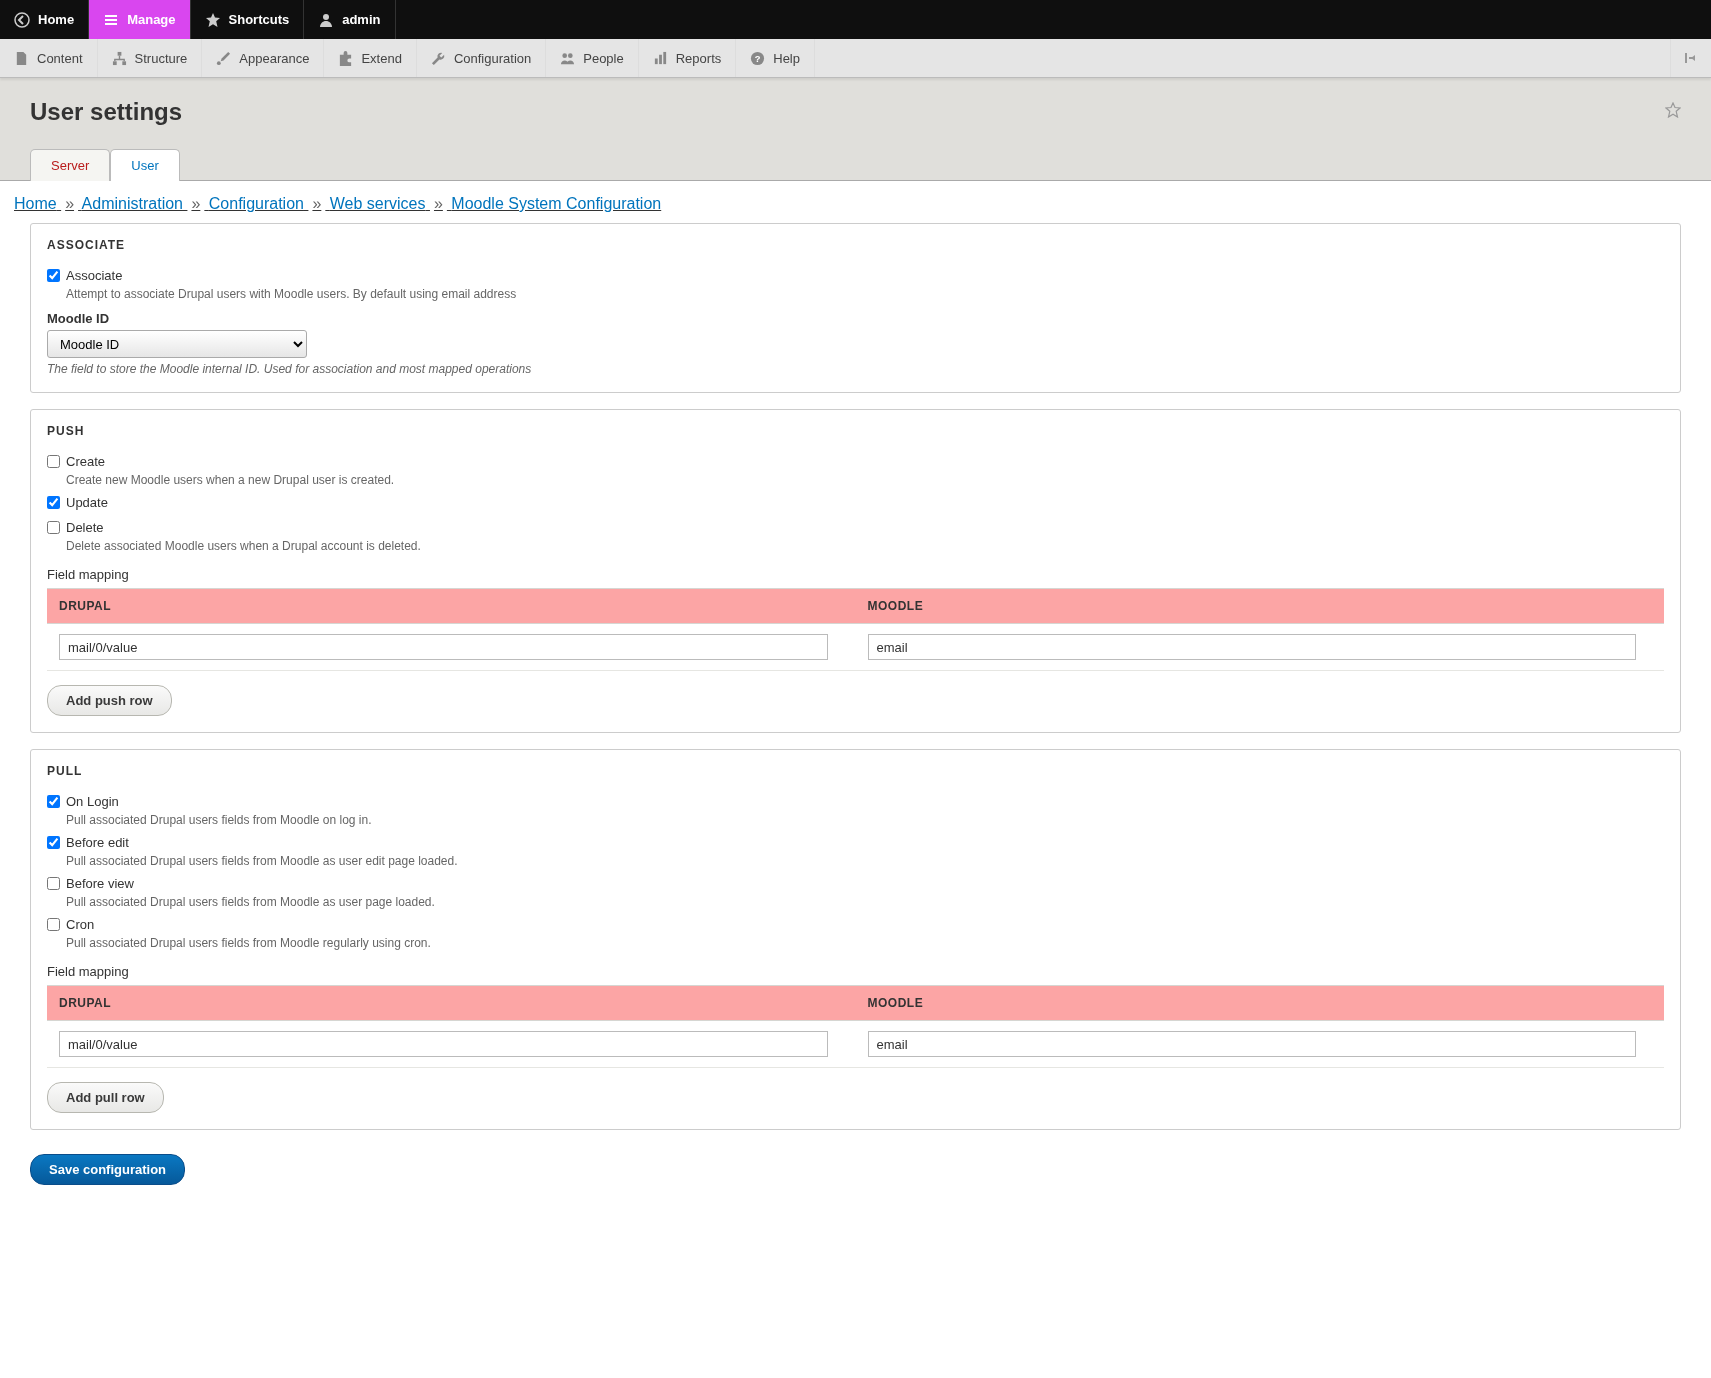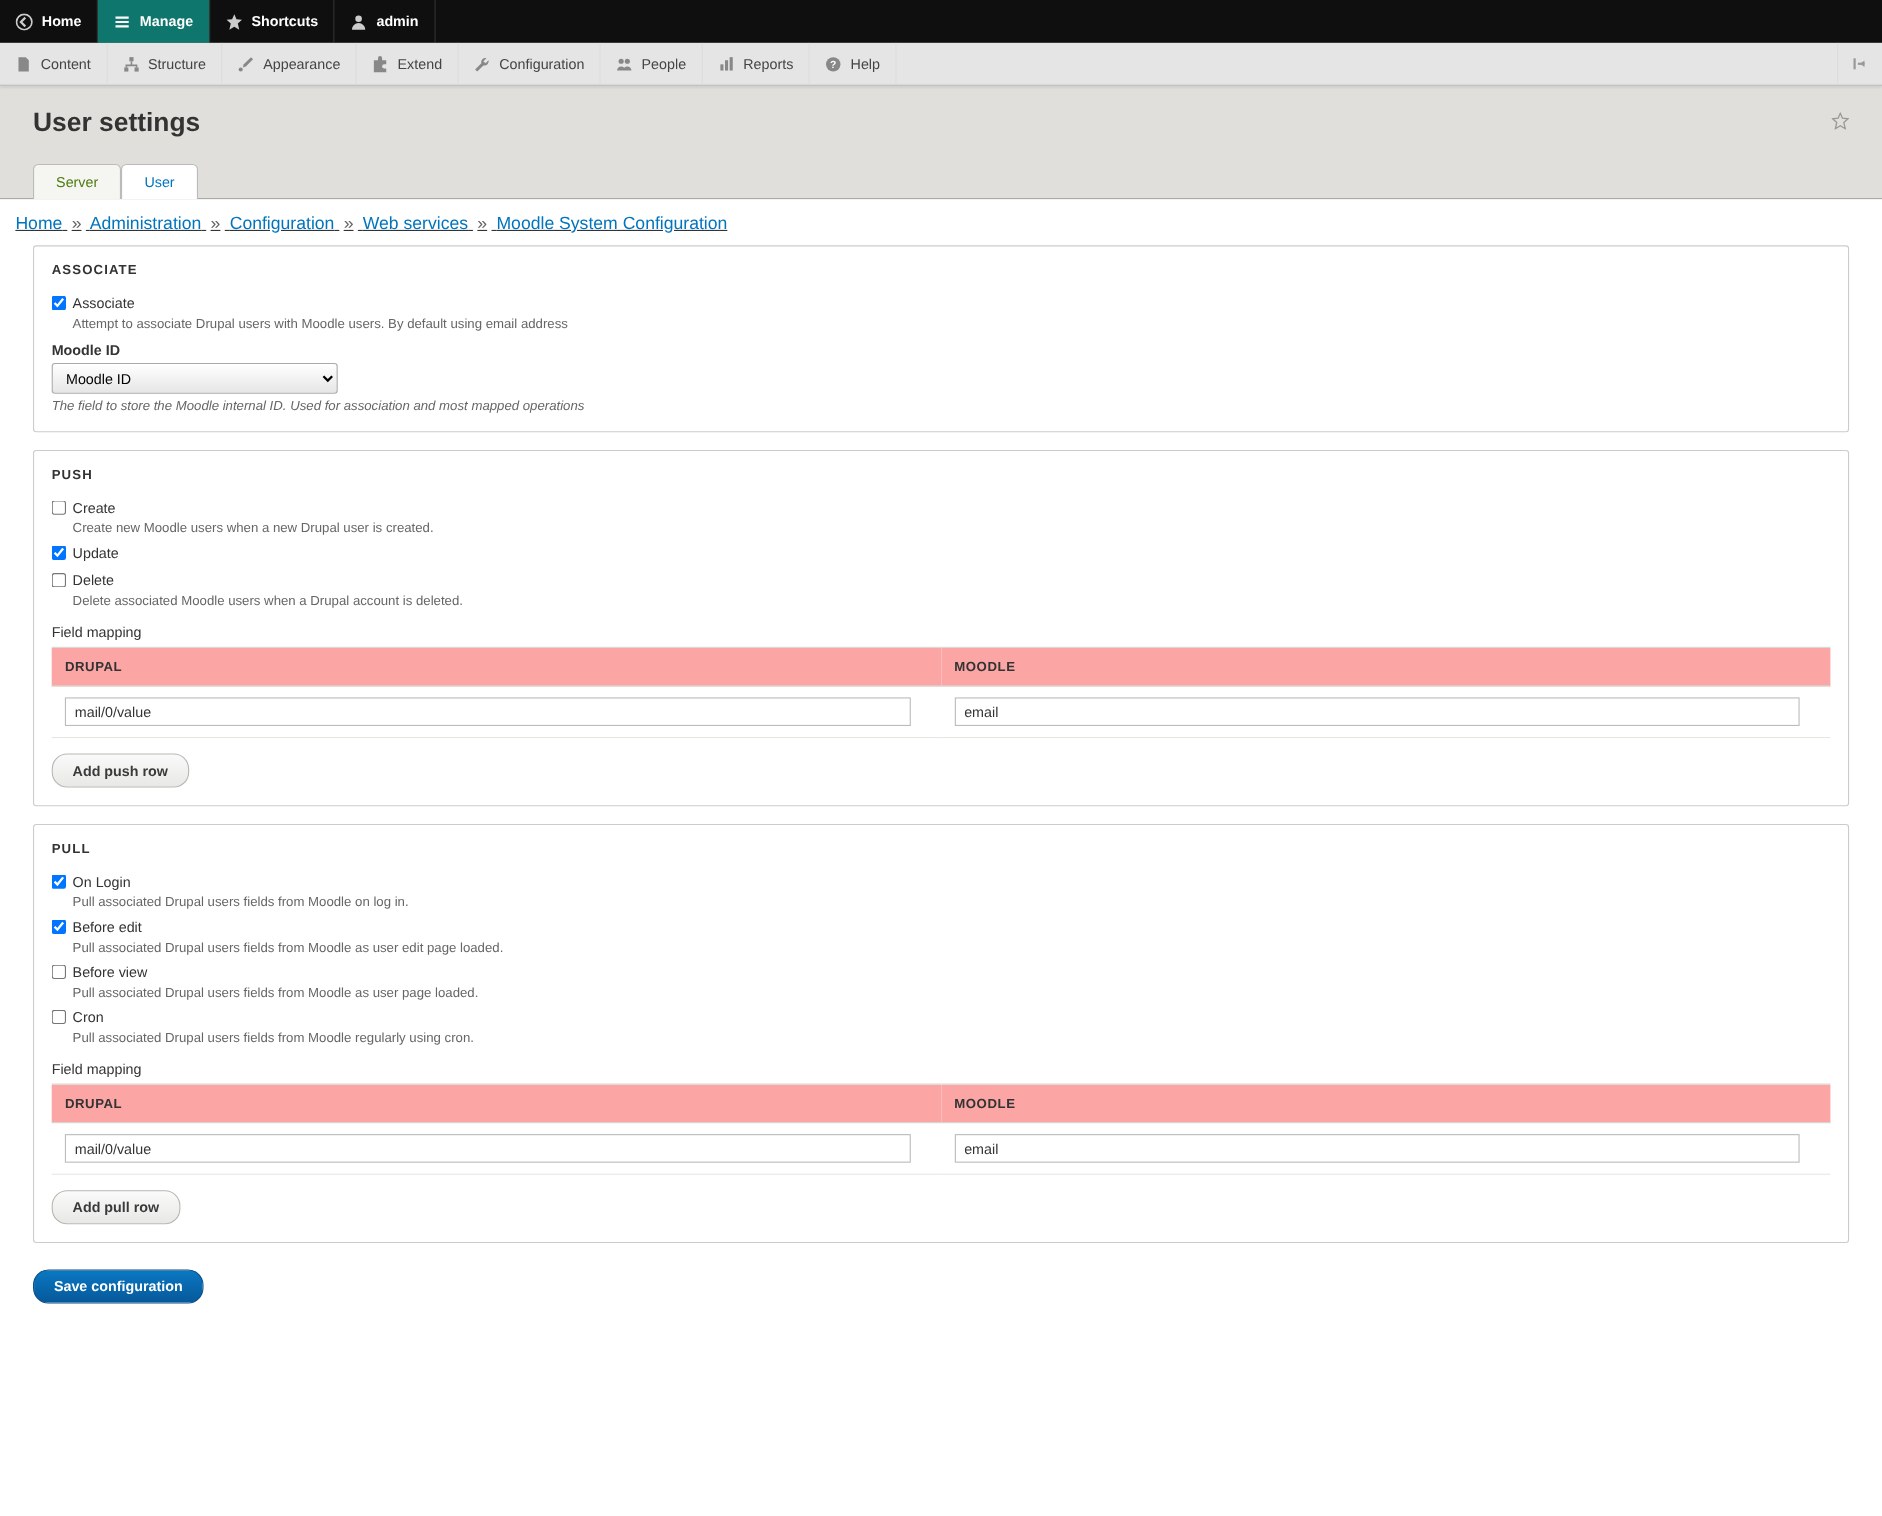--- a/index.html
+++ b/index.html
@@ -1,39 +1,39 @@
 <!DOCTYPE html>
 <html><head>
 <meta charset="utf-8">
 <style>
 * { box-sizing: border-box; margin: 0; padding: 0; }
 body { font-family: "Lucida Grande", "Lucida Sans Unicode", Verdana, sans-serif; font-size: 13px; color: #333; background: #fff; }
 
 
 .toolbar-black { background: #0f0f0f; color: #fff; height: 39px; display: flex; align-items: stretch; }
 .toolbar-black .tb-item { display: flex; align-items: center; padding: 0 14px; font-size: 13px; font-weight: bold; cursor: pointer; border-right: 1px solid #333; }
-.toolbar-black .tb-item.active { background: #0f766e; }
+.toolbar-black .tb-item.active { background: #d946ef; }
 .toolbar-black .tb-item .ico { margin-right: 8px; display: inline-flex; }
 .toolbar-black svg { fill: #ccc; }
 
 
 .toolbar-white { background: #e5e5e5; height: 39px; display: flex; align-items: stretch; border-bottom: 1px solid #bbb; position: relative; box-shadow: 0 2px 2px rgba(0,0,0,0.08); }
 .toolbar-white .tw-item { display: flex; align-items: center; padding: 0 14px; font-size: 13px; color: #444; cursor: pointer; border-right: 1px solid #ddd; }
 .toolbar-white .tw-item .ico { margin-right: 8px; display: inline-flex; }
 .toolbar-white svg { fill: #777; }
 .toolbar-white .tray-toggle { margin-left: auto; display: flex; align-items: center; padding: 0 12px; border-left: 1px solid #ddd; }
 
 
 .region-header { background: #e0dfdb; padding: 20px 30px 0 30px; border-bottom: 1px solid #aaa; }
 .page-title { font-size: 24px; font-weight: bold; color: #333; display: flex; align-items: center; justify-content: space-between; }
 .page-title .star { margin-left: 10px; color: #999; font-size: 18px; cursor: pointer; }
 
 
 .tabs { margin-top: 22px; display: flex; }
-.tabs .tab { background: #f5f5f2; border: 1px solid #bbb; border-bottom: none; padding: 8px 20px; font-size: 13px; color: #4d7c0f; cursor: pointer; border-radius: 5px 5px 0 0; margin-right: 0; position: relative; top: 1px; }
+.tabs .tab { background: #f5f5f2; border: 1px solid #bbb; border-bottom: none; padding: 8px 20px; font-size: 13px; color: #b91c1c; cursor: pointer; border-radius: 5px 5px 0 0; margin-right: 0; position: relative; top: 1px; }
 .tabs .tab.active { background: #fff; color: #0074bd; }
 
 
 .breadcrumb { padding: 14px 30px 10px 14px; font-size: 16px; text-decoration: underline; }
 .breadcrumb a { color: #0074bd; text-decoration: none; }
 .breadcrumb .sep { color: #666; margin: 0 4px; }
 
 
 .content { padding: 0 30px 30px 30px; }
 

